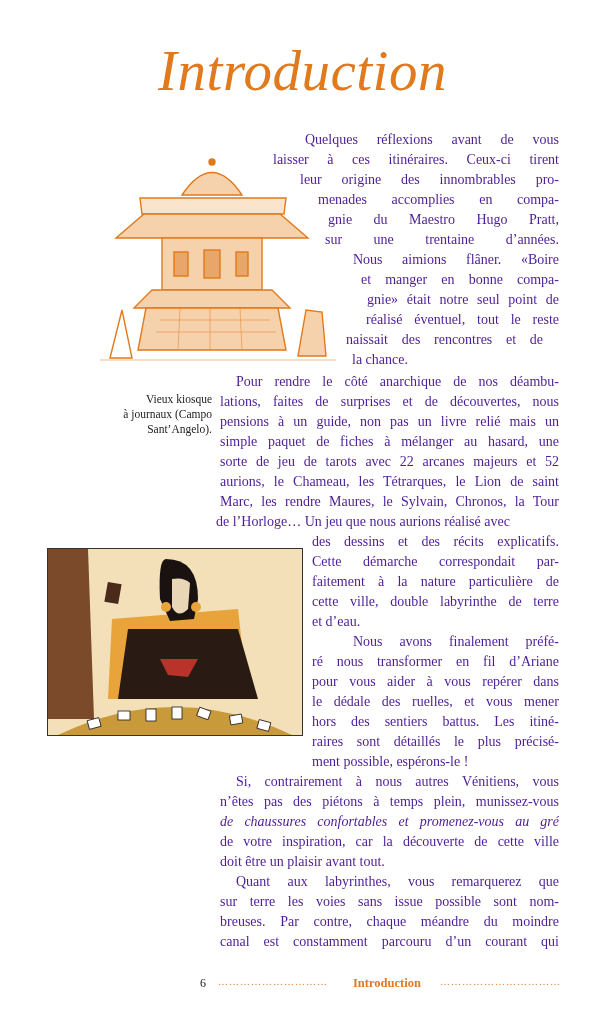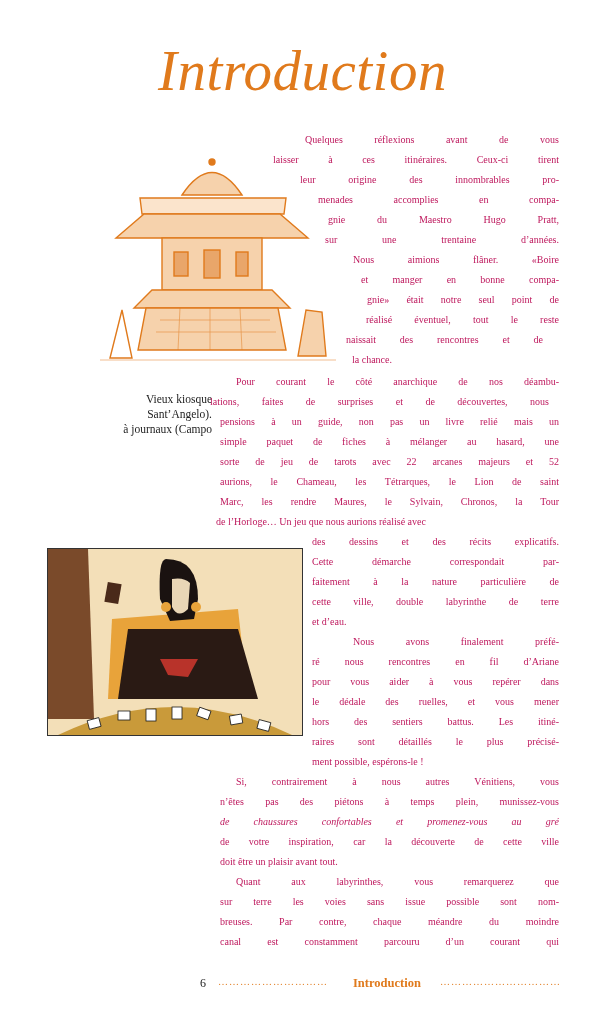--- a/index.html
+++ b/index.html
@@ -6,22 +6,22 @@
   body { width: 605px; height: 1024px; position: relative; overflow: hidden;
          font-family: "Liberation Serif", "DejaVu Serif", serif; color: #1f1f1f; }
   .title { position: absolute; left: 0; width: 605px; top: 42px; text-align: center;
            font-style: italic; font-size: 57px; color: #e07a1c; letter-spacing: 0.5px;
            font-family: "Liberation Serif", serif; line-height: 1; }
   .kiosk { position: absolute; left: 100px; top: 140px; width: 240px; height: 225px; }
   .caption { position: absolute; left: 40px; top: 392px; width: 172px; text-align: right;
              font-size: 11.5px; line-height: 15px; color: #222; }
   .illus { position: absolute; left: 47px; top: 548px; width: 254px; height: 186px;
            border: 1px solid #333; overflow: hidden; background: #f1dcb0; }
-  .line { position: absolute; font-size: 10px; line-height: 20px; white-space: nowrap;
-          text-align: justify; text-align-last: justify; color: #be185d; }
+  .line { position: absolute; font-size: 14px; line-height: 20px; white-space: nowrap;
+          text-align: justify; text-align-last: justify; color: #4c1d95; }
   .line.last { text-align-last: left; }
   .footer { position: absolute; top: 976px; left: 200px; width: 360px; font-size: 12px; height: 16px; }
   .pagenum { position: absolute; left: 0; top: 0; color: #222; }
   .dots { position: absolute; top: 0; color: #e07a1c; letter-spacing: 1px; font-size: 10px; }
   .foot-title { position: absolute; left: 153px; top: 0; color: #e07a1c; font-weight: bold; font-size: 12.5px; }
 </style>
 </head>
 <body>
 
 <div class="title">Introduction</div>
@@ -46,22 +46,22 @@
     <line x1="56" y1="192" x2="176" y2="192"></line>
     <line x1="80" y1="168" x2="78" y2="210"></line>
     <line x1="110" y1="168" x2="110" y2="210"></line>
     <line x1="140" y1="168" x2="142" y2="210"></line>
     <line x1="0" y1="220" x2="236" y2="220"></line>
   </g>
 </svg>
 
 <div class="caption">
   <div>Vieux kiosque</div>
+  <div>à journaux (Campo</div>
   <div>Sant’Angelo).</div>
-  <div>à journaux (Campo</div>
 </div>
 
 <div class="illus">
   <svg viewBox="0 0 254 186" width="254" height="186">
     <rect width="254" height="186" fill="#f3dfb8"></rect>
     <path d="M0 0 L40 0 L46 170 L0 170 Z" fill="#7a4a2a"></path>
     <path d="M64 70 L190 60 L200 150 L60 150 Z" fill="#e8a33a"></path>
     <path d="M118 10 Q150 10 150 50 L146 70 L122 72 L112 50 Q110 10 118 10 Z" fill="#1a1210"></path>
     <path d="M124 30 Q136 28 142 34 L140 60 Q130 70 124 58 Z" fill="#e9d6b6"></path>
     <circle cx="118" cy="58" r="5" fill="#e8a33a"></circle>
@@ -88,35 +88,35 @@
     <div class="line" style="left: 300px; top: 170px; width: 259px; white-space: normal; height: 20px; overflow: hidden;">leur origine des innombrables pro-</div>
     <div class="line" style="left: 318px; top: 190px; width: 241px; white-space: normal; height: 20px; overflow: hidden;">menades accomplies en compa-</div>
     <div class="line" style="left: 328px; top: 210px; width: 231px; white-space: normal; height: 20px; overflow: hidden;">gnie du Maestro Hugo Pratt,</div>
     <div class="line" style="left: 325px; top: 230px; width: 234px; white-space: normal; height: 20px; overflow: hidden;">sur une trentaine d’années.</div>
     <div class="line" style="left: 353px; top: 250px; width: 206px; white-space: normal; height: 20px; overflow: hidden;">Nous aimions flâner. «Boire</div>
     <div class="line" style="left: 361px; top: 270px; width: 198px; white-space: normal; height: 20px; overflow: hidden;">et manger en bonne compa-</div>
     <div class="line" style="left: 367px; top: 290px; width: 192px; white-space: normal; height: 20px; overflow: hidden;">gnie» était notre seul point de</div>
     <div class="line" style="left: 366px; top: 310px; width: 193px; white-space: normal; height: 20px; overflow: hidden;">réalisé éventuel, tout le reste</div>
     <div class="line" style="left: 346px; top: 330px; width: 197px; white-space: normal; height: 20px; overflow: hidden;">naissait des rencontres et de</div>
     <div class="line last" style="left: 352px; top: 350px;">la chance.</div>
-    <div class="line" style="left: 236px; top: 372px; width: 323px; white-space: normal; height: 20px; overflow: hidden;">Pour courant le côté anarchique de nos déambu-</div>
-    <div class="line" style="left: 210px; top: 392px; width: 339px; white-space: normal; height: 20px; overflow: hidden;">lations, faites de surprises et de découvertes, nous</div>
+    <div class="line" style="left: 236px; top: 372px; width: 323px; white-space: normal; height: 20px; overflow: hidden;">Pour rendre le côté anarchique de nos déambu-</div>
+    <div class="line" style="left: 220px; top: 392px; width: 339px; white-space: normal; height: 20px; overflow: hidden;">lations, faites de surprises et de découvertes, nous</div>
     <div class="line" style="left: 220px; top: 412px; width: 339px; white-space: normal; height: 20px; overflow: hidden;">pensions à un guide, non pas un livre relié mais un</div>
     <div class="line" style="left: 220px; top: 432px; width: 339px; white-space: normal; height: 20px; overflow: hidden;">simple paquet de fiches à mélanger au hasard, une</div>
     <div class="line" style="left: 220px; top: 452px; width: 339px; white-space: normal; height: 20px; overflow: hidden;">sorte de jeu de tarots avec 22 arcanes majeurs et 52</div>
     <div class="line" style="left: 220px; top: 472px; width: 339px; white-space: normal; height: 20px; overflow: hidden;">aurions, le Chameau, les Tétrarques, le Lion de saint</div>
     <div class="line" style="left: 220px; top: 492px; width: 339px; white-space: normal; height: 20px; overflow: hidden;">Marc, les rendre Maures, le Sylvain, Chronos, la Tour</div>
     <div class="line last" style="left: 216px; top: 512px;">de l’Horloge… Un jeu que nous aurions réalisé avec</div>
     <div class="line" style="left: 312px; top: 532px; width: 247px; white-space: normal; height: 20px; overflow: hidden;">des dessins et des récits explicatifs.</div>
     <div class="line" style="left: 312px; top: 552px; width: 247px; white-space: normal; height: 20px; overflow: hidden;">Cette démarche correspondait par-</div>
     <div class="line" style="left: 312px; top: 572px; width: 247px; white-space: normal; height: 20px; overflow: hidden;">faitement à la nature particulière de</div>
     <div class="line" style="left: 312px; top: 592px; width: 247px; white-space: normal; height: 20px; overflow: hidden;">cette ville, double labyrinthe de terre</div>
     <div class="line last" style="left: 312px; top: 612px;">et d’eau.</div>
     <div class="line" style="left: 353px; top: 632px; width: 206px; white-space: normal; height: 20px; overflow: hidden;">Nous avons finalement préfé-</div>
-    <div class="line" style="left: 312px; top: 652px; width: 247px; white-space: normal; height: 20px; overflow: hidden;">ré nous rencontres en fil d’Ariane</div>
+    <div class="line" style="left: 312px; top: 652px; width: 247px; white-space: normal; height: 20px; overflow: hidden;">ré nous transformer en fil d’Ariane</div>
     <div class="line" style="left: 312px; top: 672px; width: 247px; white-space: normal; height: 20px; overflow: hidden;">pour vous aider à vous repérer dans</div>
     <div class="line" style="left: 312px; top: 692px; width: 247px; white-space: normal; height: 20px; overflow: hidden;">le dédale des ruelles, et vous mener</div>
     <div class="line" style="left: 312px; top: 712px; width: 247px; white-space: normal; height: 20px; overflow: hidden;">hors des sentiers battus. Les itiné-</div>
     <div class="line" style="left: 312px; top: 732px; width: 247px; white-space: normal; height: 20px; overflow: hidden;">raires sont détaillés le plus précisé-</div>
     <div class="line last" style="left: 312px; top: 752px;">ment possible, espérons-le !</div>
     <div class="line" style="left: 236px; top: 772px; width: 323px; white-space: normal; height: 20px; overflow: hidden;">Si, contrairement à nous autres Vénitiens, vous</div>
     <div class="line" style="left: 220px; top: 792px; width: 339px; white-space: normal; height: 20px; overflow: hidden;">n’êtes pas des piétons à temps plein, munissez-vous</div>
     <div class="line" style="left: 220px; top: 812px; width: 339px; white-space: normal; height: 20px; overflow: hidden; font-style: italic;">de chaussures confortables et promenez-vous au gré</div>
     <div class="line" style="left: 220px; top: 832px; width: 339px; white-space: normal; height: 20px; overflow: hidden;">de votre inspiration, car la découverte de cette ville</div>
     <div class="line last" style="left: 220px; top: 852px;">doit être un plaisir avant tout.</div>

